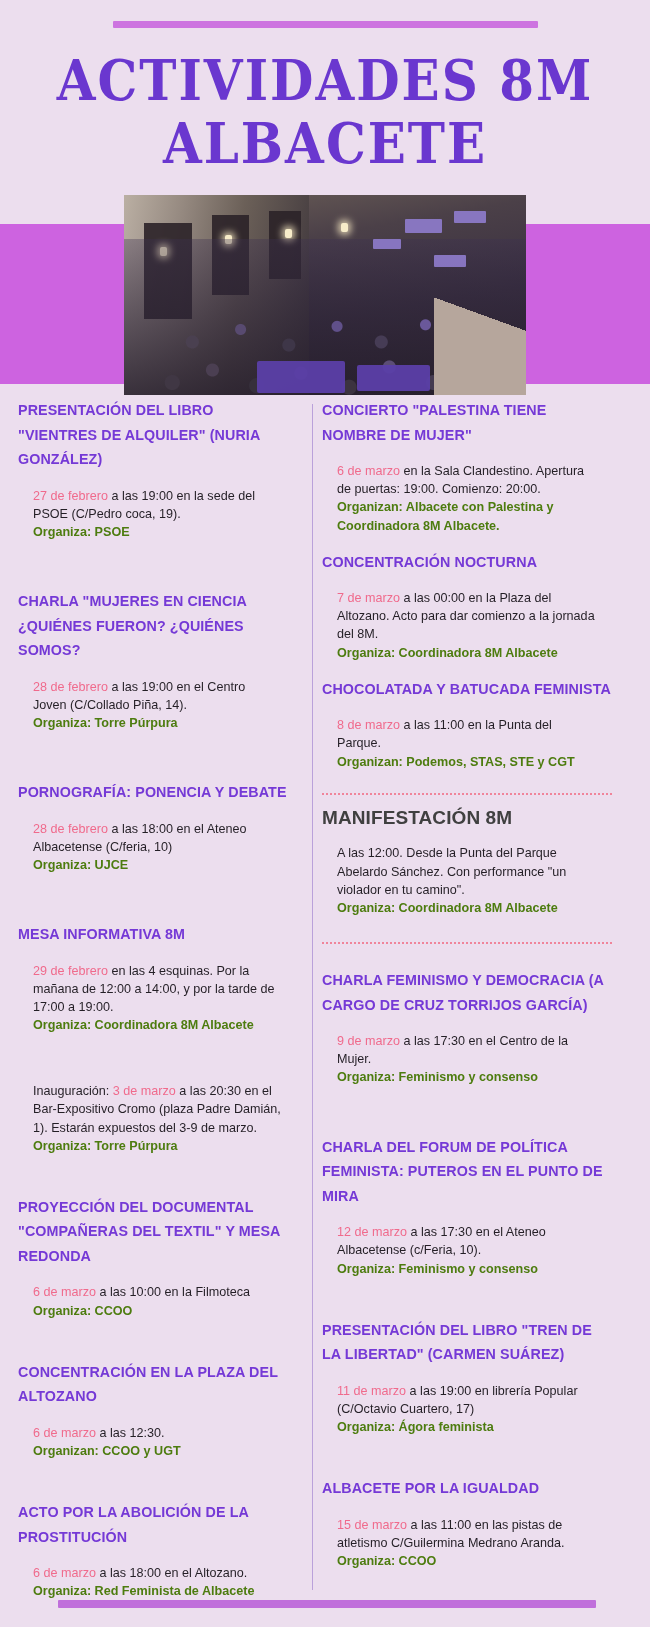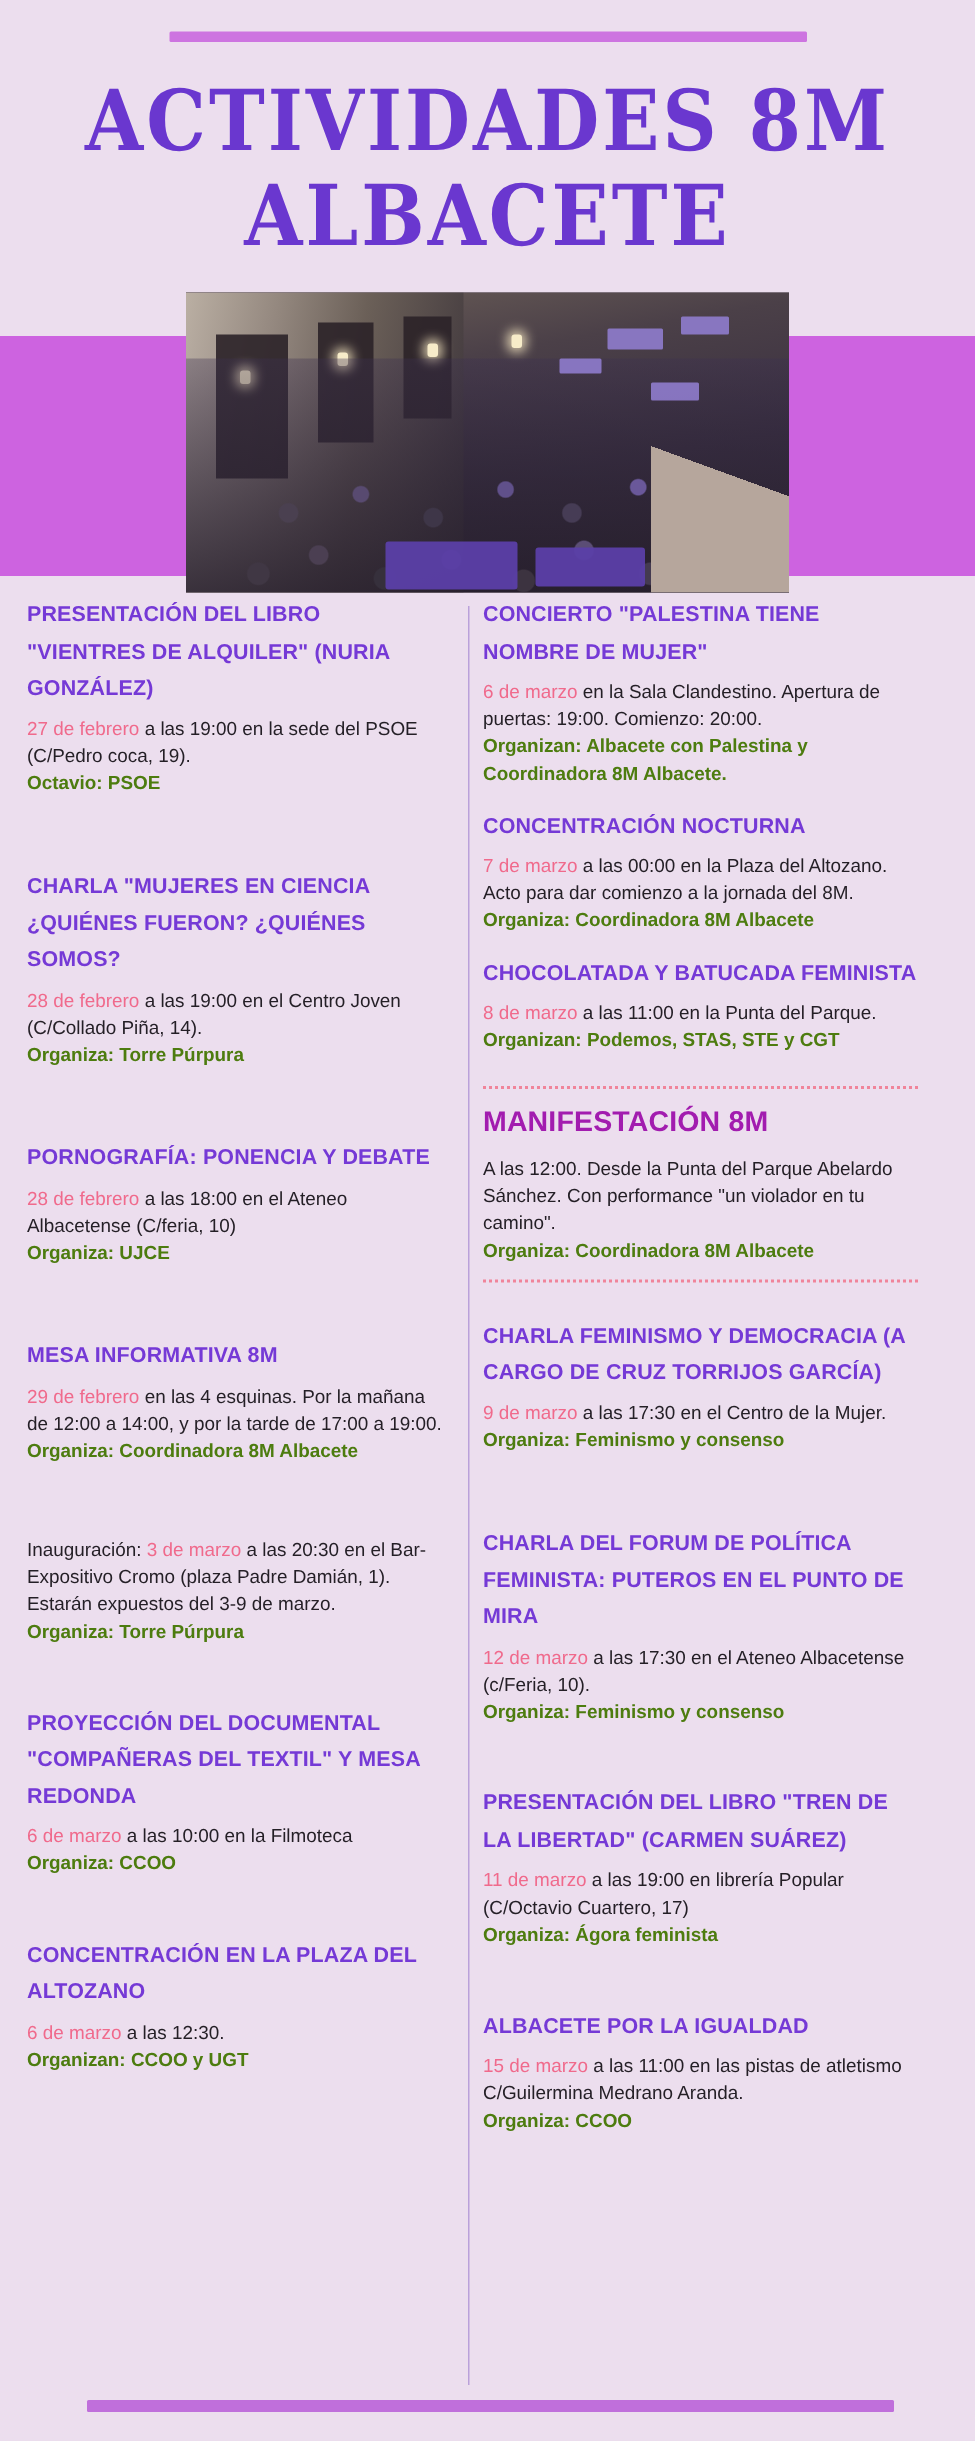--- a/index.html
+++ b/index.html
@@ -171,39 +171,39 @@
     line-height: 1.72;
     color: #7539d6;
     letter-spacing: .1px;
     margin: 0 0 5px 0;
   }
   .ev-body {
     font-family: "Liberation Sans", sans-serif;
     font-size: 12.6px;
     line-height: 1.44;
     color: #241f26;
-    margin: 0;
+    margin: 15px;
   }
   .ev-date { color: #f06a8c; font-weight: normal; }
   .ev-org  { font-weight: bold; color: #4d7c0f; }
 
   
   .gap-lg { margin-bottom: 40px; }
   .gap-xl { margin-bottom: 48px; }
   .gap-sm { margin-bottom: 14px; }
 
   
   .highlight {
     border-top: 2.5px dotted #f0849a;
     border-bottom: 2.5px dotted #f0849a;
     padding: 12px 0 10px 0;
     margin: 22px 0 24px 0;
   }
   .highlight .ev-title {
-    color: #a21caf;
+    color: #404040;
     font-size: 19px;
     line-height: 1.2;
     margin-bottom: 9px;
   }
   .highlight .ev-body { padding-left: 9px; }
 
   
   .col-right .ev-body { padding-left: 0; }
 </style>
 </head>
@@ -242,21 +242,21 @@
 
   <div class="columns">
     <div class="divider"></div>
 
     <div class="col col-left">
 
       <div class="event gap-xl">
         <div class="ev-title">PRESENTACIÓN DEL LIBRO "VIENTRES DE ALQUILER" (NURIA GONZÁLEZ)</div>
         <p class="ev-body">
           <span class="ev-date">27 de febrero</span><span> a las 19:00 en la sede del PSOE (C/Pedro coca, 19).</span><br>
-          <span class="ev-org">Octavio: PSOE</span>
+          <span class="ev-org">Organiza: PSOE</span>
         </p>
       </div>
 
       <div class="event gap-xl">
         <div class="ev-title">CHARLA "MUJERES EN CIENCIA ¿QUIÉNES FUERON? ¿QUIÉNES SOMOS?</div>
         <p class="ev-body">
           <span class="ev-date">28 de febrero</span><span> a las 19:00 en el Centro Joven (C/Collado Piña, 14).</span><br>
           <span class="ev-org">Organiza: Torre Púrpura</span>
         </p>
       </div>
@@ -293,20 +293,27 @@
       </div>
 
       <div class="event gap-lg">
         <div class="ev-title">CONCENTRACIÓN EN LA PLAZA DEL ALTOZANO</div>
         <p class="ev-body">
           <span class="ev-date">6 de marzo</span><span> a las 12:30.</span><br>
           <span class="ev-org">Organizan: CCOO y UGT</span>
         </p>
       </div>
 
+      <div class="event">
+        <div class="ev-title">ACTO POR LA ABOLICIÓN DE LA PROSTITUCIÓN</div>
+        <p class="ev-body">
+          <span class="ev-date">6 de marzo</span><span> a las 18:00 en el Altozano.</span><br>
+          <span class="ev-org">Organiza: Red Feminista de Albacete</span>
+        </p>
+      </div>
 
     </div>
 
     <div class="col col-right">
 
       <div class="event gap-sm">
         <div class="ev-title">CONCIERTO "PALESTINA TIENE NOMBRE DE MUJER"</div>
         <p class="ev-body">
           <span class="ev-date">6 de marzo</span><span> en la Sala Clandestino. Apertura de puertas: 19:00. Comienzo: 20:00.</span><br>
           <span class="ev-org">Organizan: Albacete con Palestina y Coordinadora 8M Albacete.</span>

